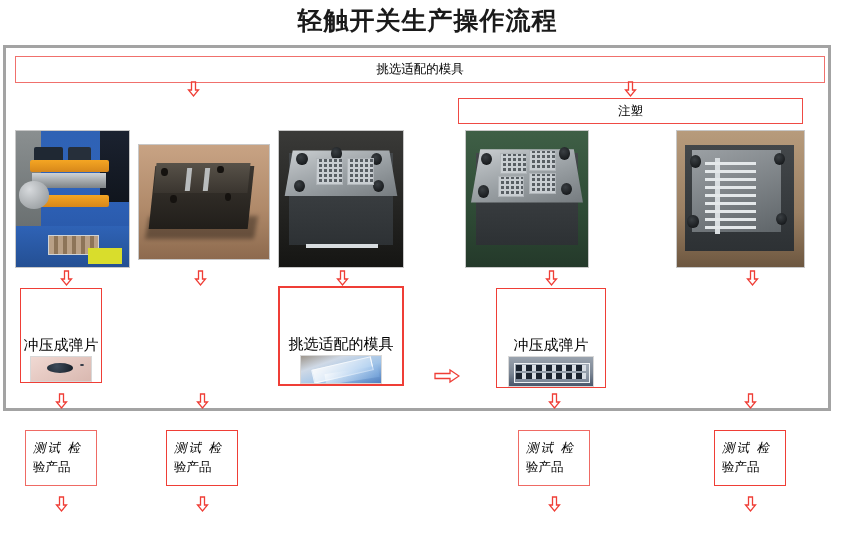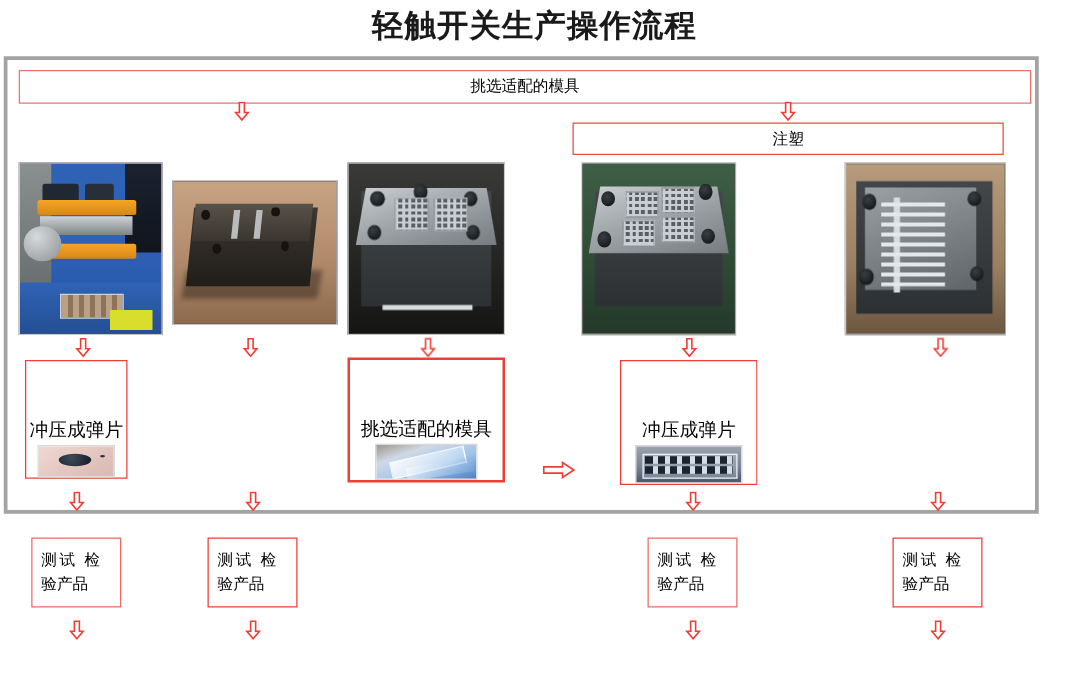--- a/index.html
+++ b/index.html
@@ -240,21 +240,21 @@
     padding-left: 7px;
     font-size: 12.5px;
     line-height: 1.55;
     color: #000;
   }
   #tbox-1 { left: 19px;  top: 382px; width: 72px; height: 56px; }
   #tbox-2 { left: 160px; top: 382px; width: 72px; height: 56px; border:1.6px solid #ef3e36;}
   #tbox-3 { left: 512px; top: 382px; width: 72px; height: 56px; }
   #tbox-4 { left: 708px; top: 382px; width: 72px; height: 56px; border:1.6px solid #ef3e36;}
 
-  .test-line1 { letter-spacing: 2px; }
+  .test-line1 { letter-spacing: 2px; font-style: italic; }
   .test-line2 { letter-spacing: 0px; }
 
   
   .arrow-down {
     position: absolute;
     width: 13px;
     height: 16px;
     color: #ef3e36;
   }
   .arrow-right {

